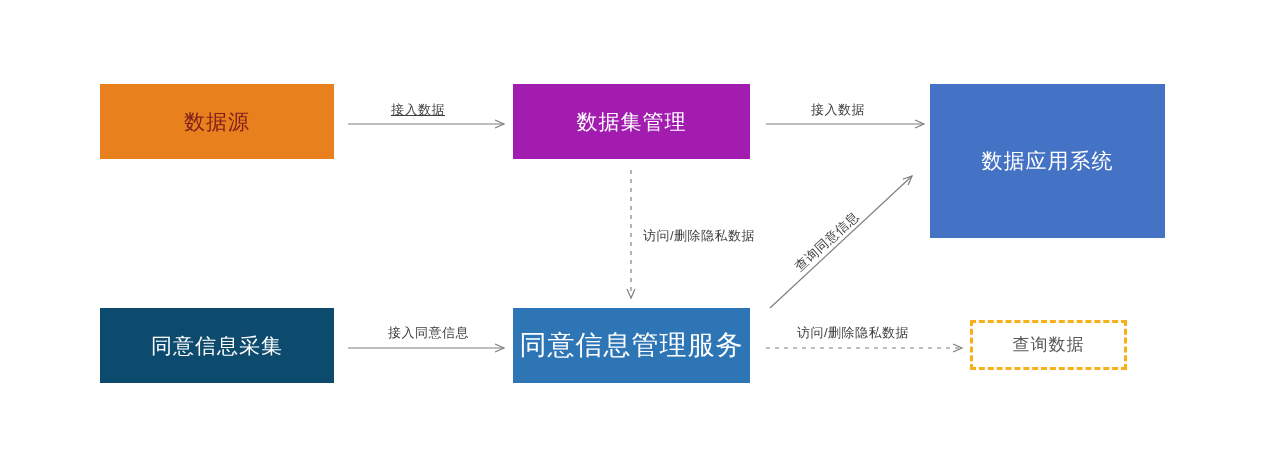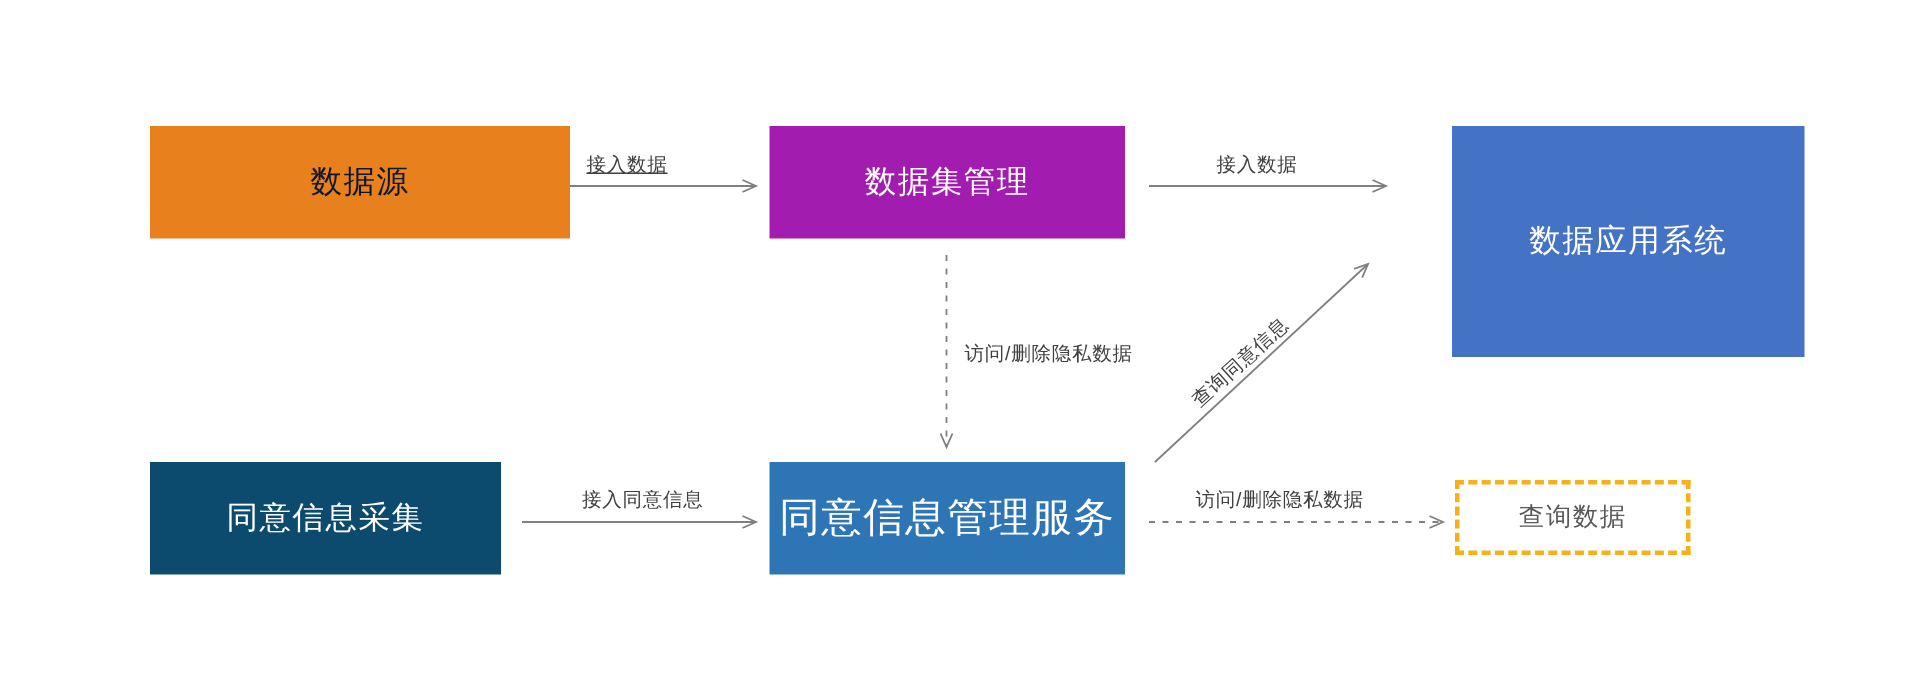--- a/index.html
+++ b/index.html
@@ -23,37 +23,37 @@
     align-items: center;
     justify-content: center;
     text-align: center;
     box-sizing: border-box;
     line-height: 1.2;
     letter-spacing: 1px;
   }
   .node-datasource {
     left: 100px;
     top: 84px;
-    width: 280px;
+    width: 234px;
     height: 75px;
     background: #E8801E;
-    color: #0f172a;
+    color: #7f1d1d;
     font-size: 21px;
   }
   .node-dataset {
     left: 513px;
     top: 84px;
     width: 237px;
     height: 75px;
     background: #a21caf;
     color: #ffffff;
     font-size: 21px;
   }
   .node-dataapp {
-    left: 968px;
+    left: 930px;
     top: 84px;
     width: 235px;
     height: 154px;
     background: #4472C4;
     color: #ffffff;
     font-size: 21px;
   }
   .node-consentcollect {
     left: 100px;
     top: 308px;

